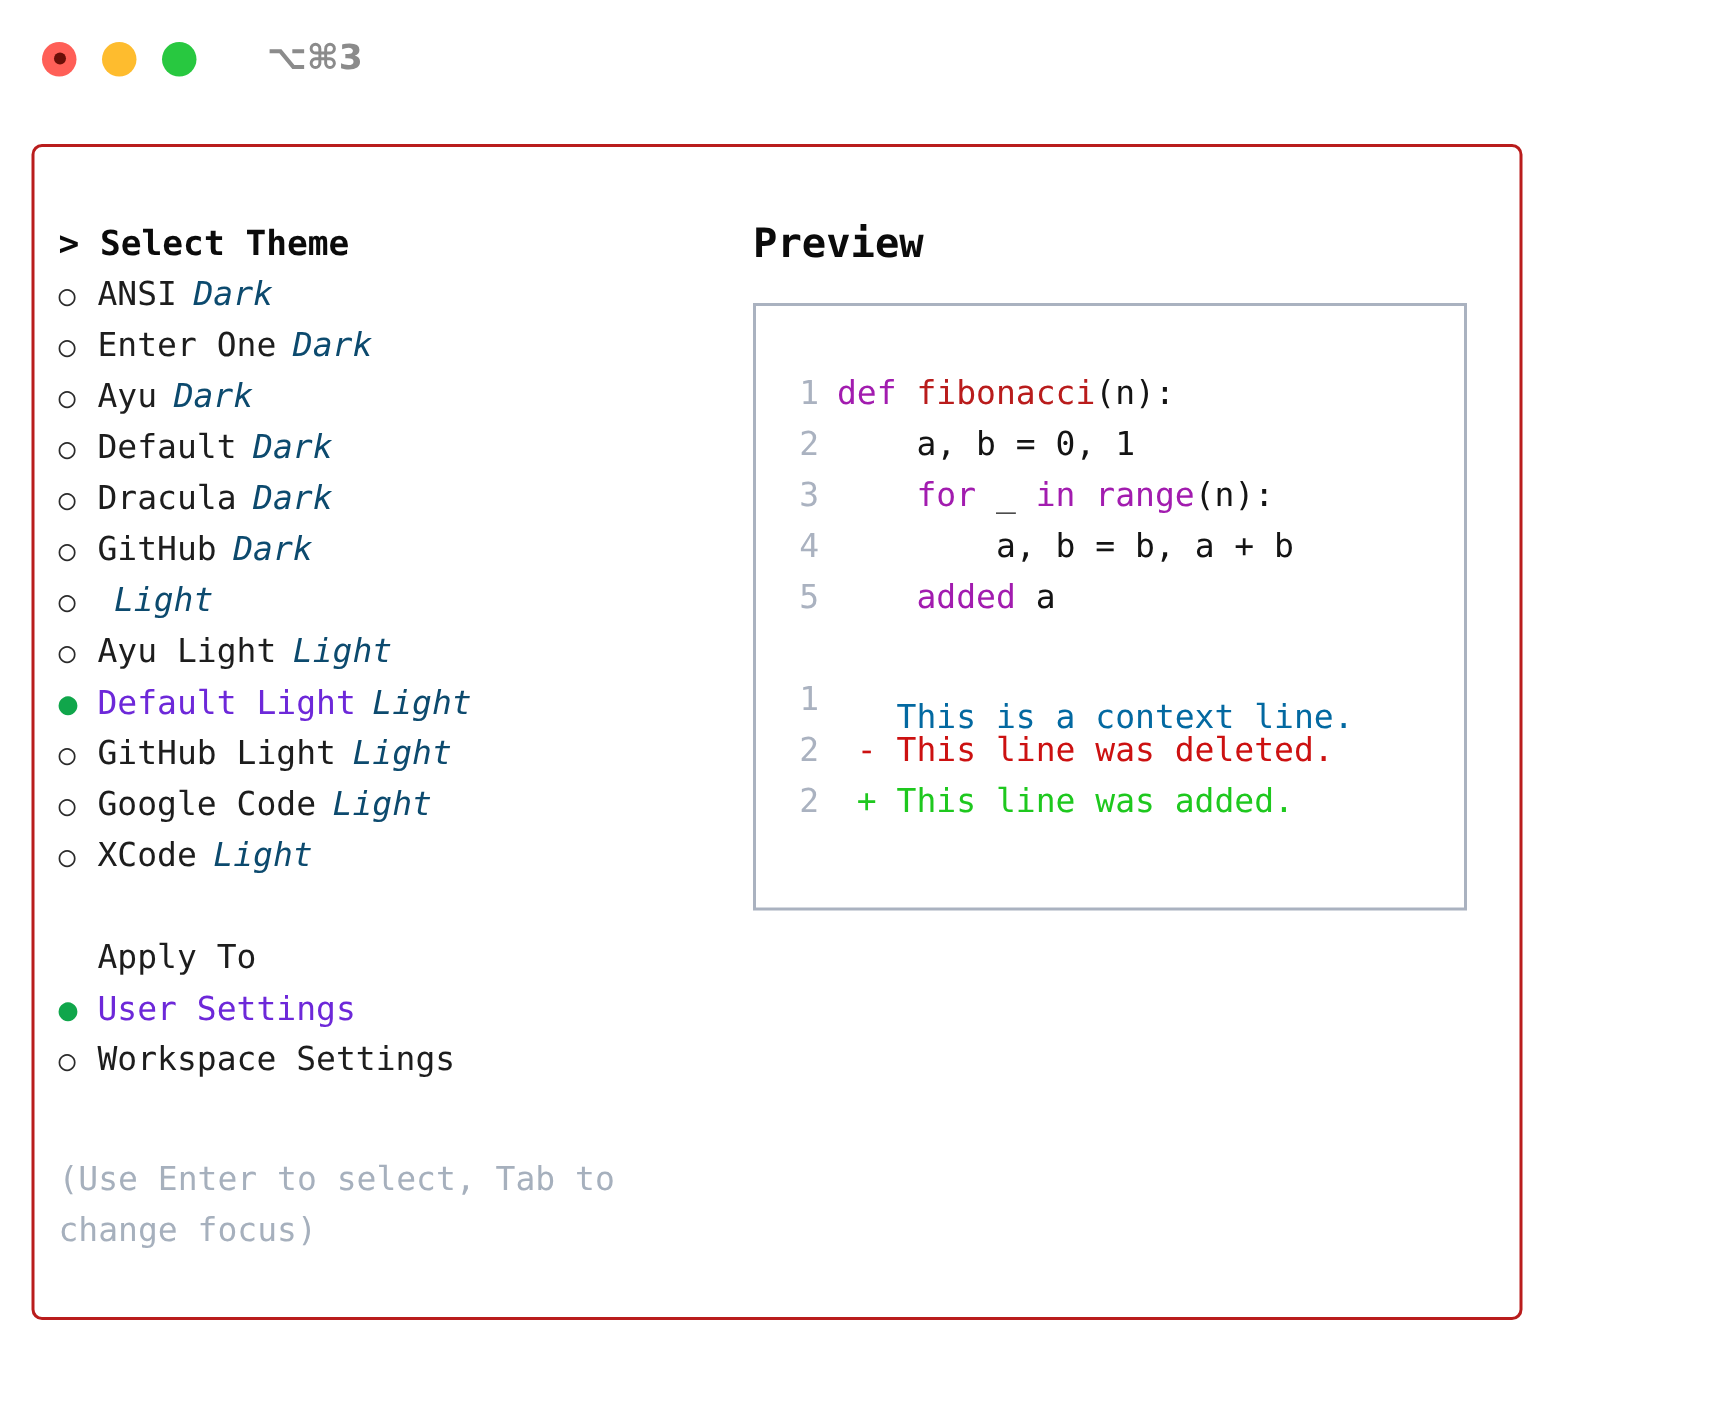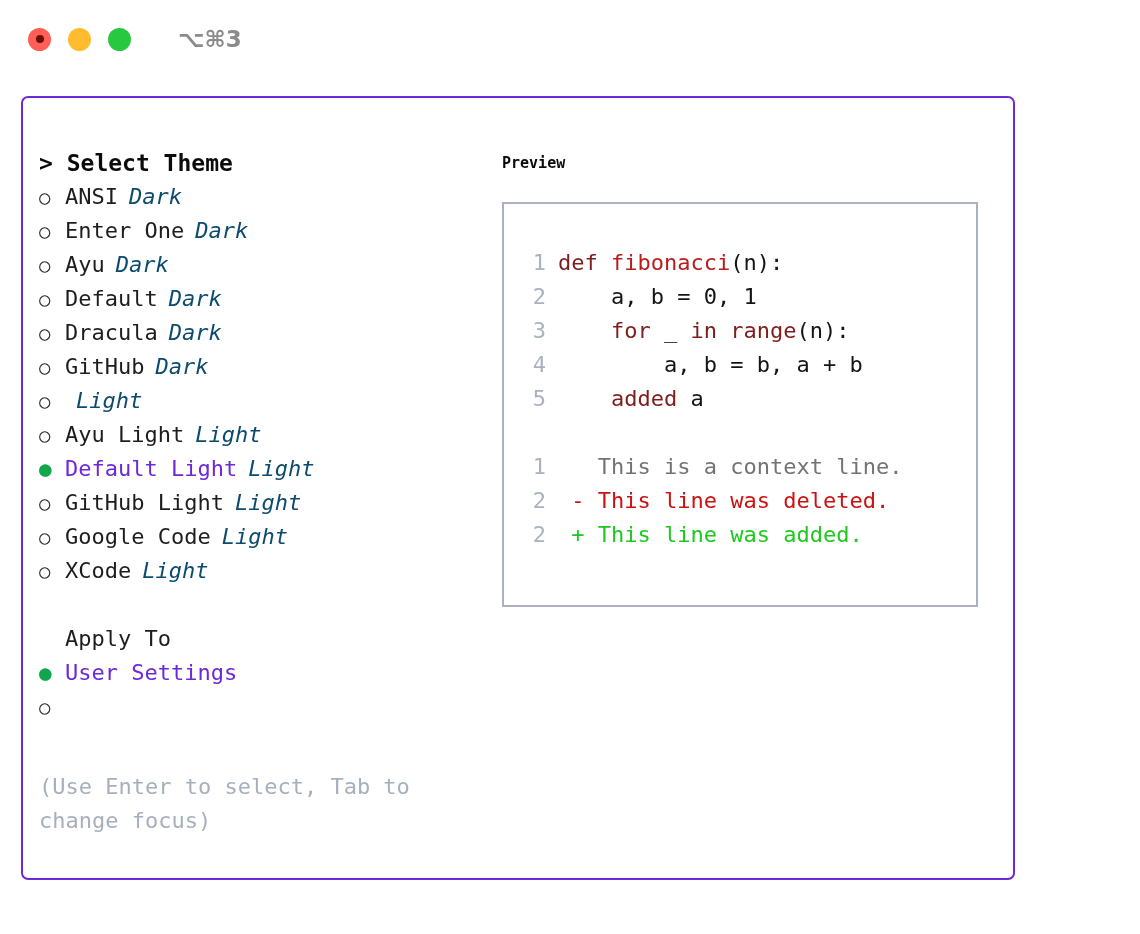--- a/index.html
+++ b/index.html
@@ -65,21 +65,21 @@
     font-family: "DejaVu Sans", "Liberation Sans", sans-serif;
   }
 
   
   .panel {
     position: absolute;
     left: 21px;
     top: 96px;
     width: 994px;
     height: 784px;
-    border: 2px solid #6d28d9;
+    border: 2px solid #b91c1c;
     border-radius: 7px;
     box-sizing: border-box;
     background: #ffffff;
   }
 
   .panel-inner {
     position: relative;
     width: 100%;
     height: 100%;
   }
@@ -145,21 +145,21 @@
   }
 
   
   .right-col {
     position: absolute;
     left: 479px;
     top: 48px;
     width: 490px;
   }
   .preview-title {
-    font-size: 15px;
+    font-size: 27px;
     font-weight: bold;
     color: #0b0b0b;
     line-height: 34px;
   }
   .preview-box {
     margin-top: 22px;
     width: 476px;
     height: 405px;
     border: 2px solid #aab2c0;
     box-sizing: border-box;
@@ -177,27 +177,27 @@
   }
   .lineno {
     width: 30px;
     flex: 0 0 30px;
     text-align: right;
     color: #aab2c0;
     margin-right: 12px;
   }
   .code-body { color: #141414; }
 
-  .tok-kw   { color: #7f1d1d; }
+  .tok-kw   { color: #a21caf; }
   .tok-fn   { color: #b91c1c; }
   .tok-plain{ color: #141414; }
 
   .blank-code-line { height: 34px; }
 
-  .diff-ctx { color: #737373; }
+  .diff-ctx { color: #0369a1; margin-top: 12px; }
   .diff-del { color: #cc1111; }
   .diff-add { color: #1ec81e; }
 </style>
 </head>
 <body>
 
 <div class="window">
 
   <div class="titlebar">
     <div class="traffic">
@@ -229,21 +229,21 @@
             <div class="opt-row"><span class="bullet">○</span><span class="opt-name">Google Code</span><span class="opt-mode">Light</span></div>
             <div class="opt-row"><span class="bullet">○</span><span class="opt-name">XCode</span><span class="opt-mode">Light</span></div>
           </div>
 
         <div class="spacer-row"></div>
 
         <div class="apply-header">Apply To</div>
 
         <div id="apply-to-list">
             <div class="opt-row"><span class="bullet sel">●</span><span class="opt-name selected">User Settings</span></div>
-            <div class="opt-row"><span class="bullet">○</span></div>
+            <div class="opt-row"><span class="bullet">○</span><span class="opt-name">Workspace Settings</span></div>
           </div>
 
         <div class="hint">(Use Enter to select, Tab to change focus)</div>
       </div>
 
       <div class="right-col">
         <div class="preview-title">Preview</div>
 
         <div class="preview-box">
           <div id="code-sample">

